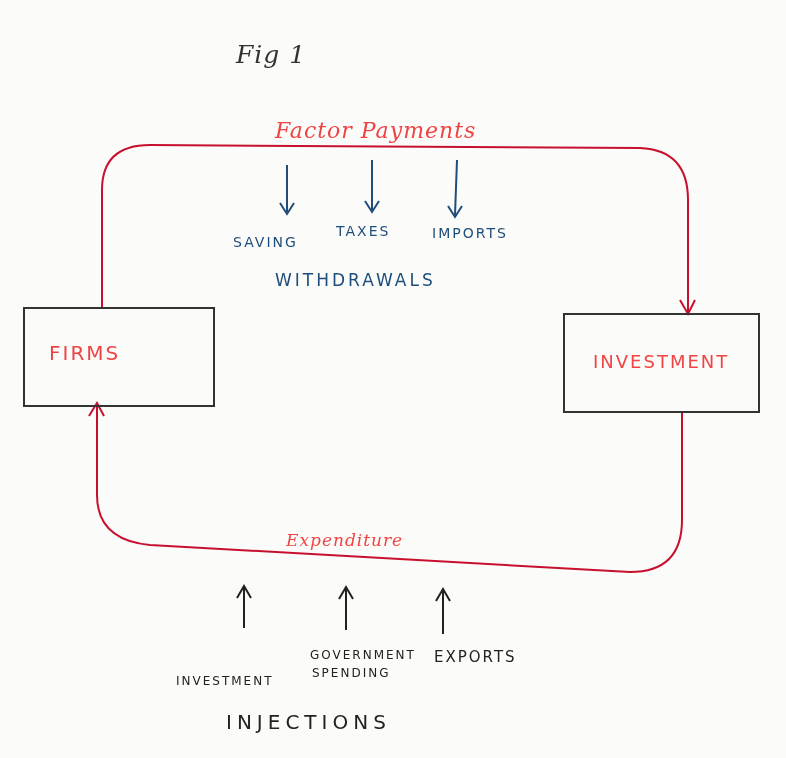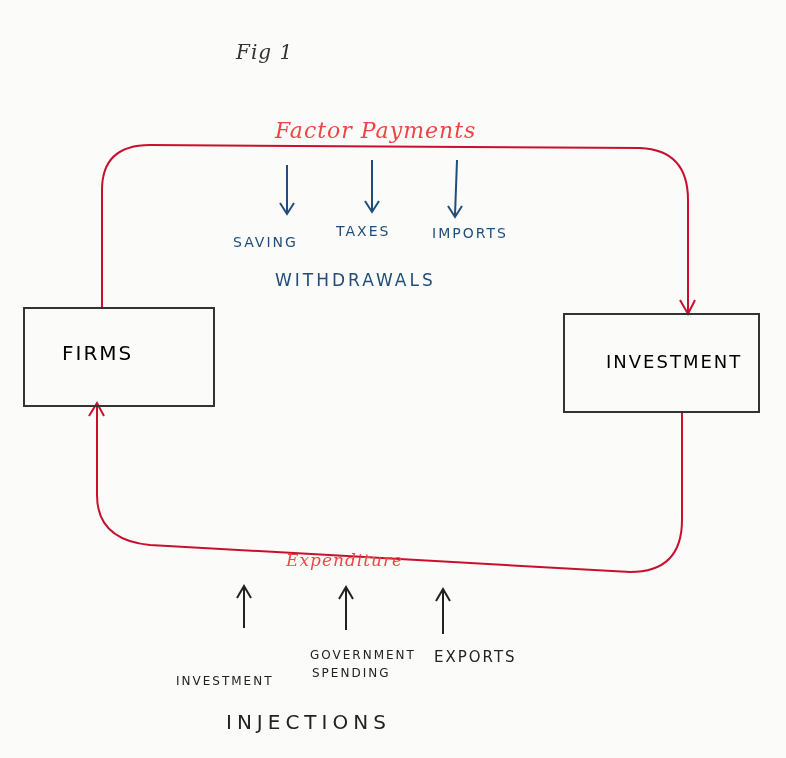--- a/index.html
+++ b/index.html
@@ -1,25 +1,25 @@
 <!DOCTYPE html>
 <html><head>
 <meta charset="utf-8">
 <style>
   html, body { margin:0; padding:0; }
   body { width:786px; height:758px; background:#fbfbf9; position:relative; overflow:hidden;
          font-family:"DejaVu Sans", sans-serif; }
   svg.flow { position:absolute; left:0; top:0; }
   .t { position:absolute; white-space:nowrap; letter-spacing:2px; }
-  .title { left:236px; top:40px; font-size:20px; color:#333; font-family:"DejaVu Serif", serif; font-style:italic; letter-spacing:1px; }
+  .title { left:236px; top:40px; font-size:25px; color:#333; font-family:"DejaVu Serif", serif; font-style:italic; letter-spacing:1px; }
   .red { color:#ef4444; font-family:"DejaVu Serif", serif; font-style:italic; letter-spacing:1px; }
   .blue { color:#1f4e7a; font-size:14px; }
   .black { color:#222; font-size:13px; }
   .box { position:absolute; border:2px solid #333; background:transparent; }
-  .box span { position:absolute; font-size:20px; color:#000000; letter-spacing:2px;margin-left:13px; }
+  .box span { position:absolute; font-size:20px; color:#ef4444; letter-spacing:2px; }
 </style>
 </head>
 <body>
 
 <svg class="flow" width="786" height="758">
 
   <path d="M102 308 L102 190 Q102 145 150 145 L640 148 Q688 150 688 200 L688 312" fill="none" stroke="#c8102e" stroke-width="2"></path>
   <path d="M680 300 L688 314 L695 300" fill="none" stroke="#c8102e" stroke-width="2"></path>
 
   <path d="M682 412 L682 520 Q682 572 630 572 L150 545 Q97 540 97 495 L97 404" fill="none" stroke="#c8102e" stroke-width="2"></path>
@@ -41,21 +41,21 @@
 <div class="t title">Fig 1</div>
 
 <div class="box" style="left:23px;top:307px;width:188px;height:96px;">
   <span style="left:24px;top:32px;">FIRMS</span>
 </div>
 <div class="box" style="left:563px;top:313px;width:193px;height:96px;">
   <span style="left:28px;top:36px;font-size:18px;">INVESTMENT</span>
 </div>
 
 <div class="t red" style="left:275px;top:118px;font-size:22px;">Factor Payments</div>
-<div class="t red" style="left:286px;top:530px;font-size:17px;margin-top:20px;">Expenditure</div>
+<div class="t red" style="left:286px;top:530px;font-size:17px;">Expenditure</div>
 
 <div class="t blue" style="left:233px;top:223px;margin-top:11px;">SAVING</div>
 <div class="t blue" style="left:336px;top:223px;">TAXES</div>
 <div class="t blue" style="left:432px;top:225px;">IMPORTS</div>
 <div class="t blue" style="left:275px;top:250px;font-size:17px;letter-spacing:3px;margin-top:20px;">WITHDRAWALS</div>
 
 <div class="t black" style="left:176px;top:642px;font-size:12px;margin-top:32px;">INVESTMENT</div>
 <div class="t black" style="left:310px;top:648px;font-size:12px;">GOVERNMENT</div>
 <div class="t black" style="left:312px;top:666px;font-size:12px;">SPENDING</div>
 <div class="t black" style="left:434px;top:648px;font-size:15px;">EXPORTS</div>

